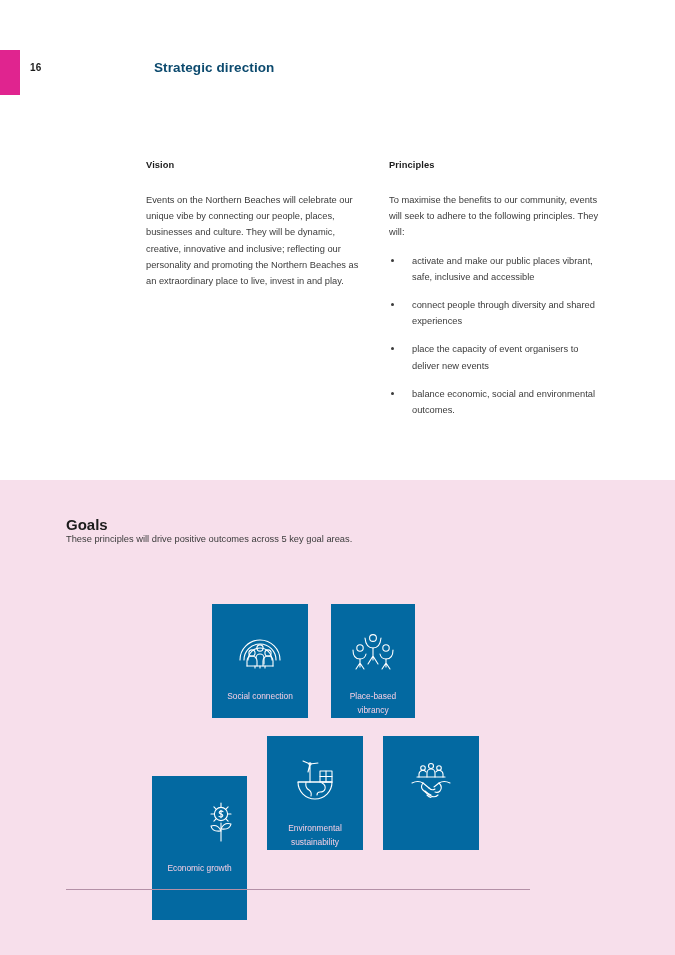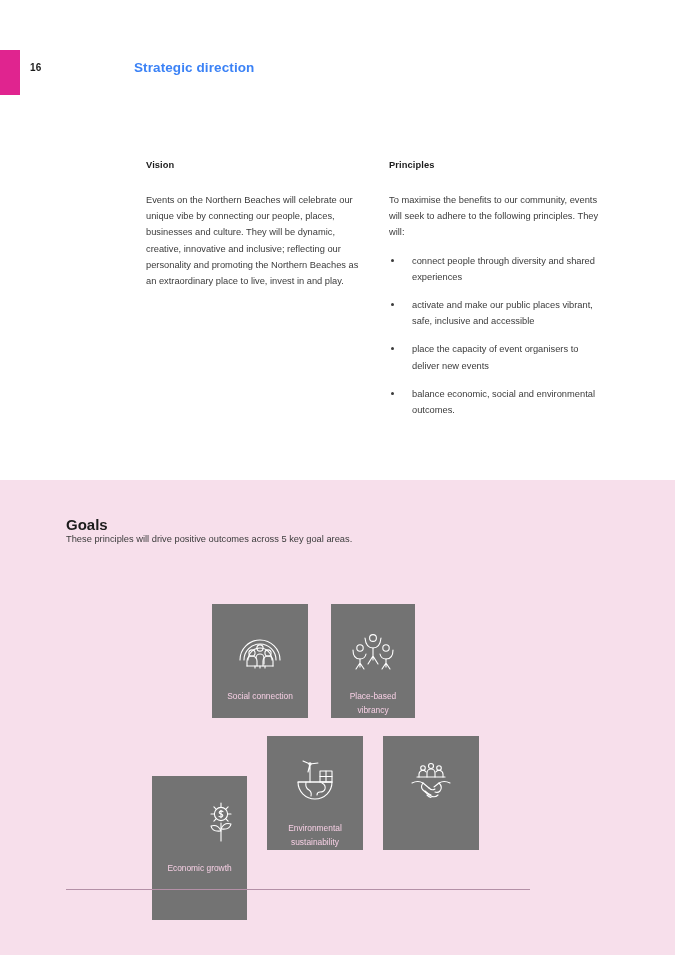--- a/index.html
+++ b/index.html
@@ -29,25 +29,25 @@
     position: absolute;
     left: 30px;
     top: 62px;
     font-size: 10px;
     font-weight: bold;
     color: #1c1c1c;
     letter-spacing: 0.2px;
   }
   .page-title {
     position: absolute;
-    left: 134px;
+    left: 154px;
     top: 60px;
     font-size: 13.5px;
     font-weight: bold;
-    color: #3b82f6;
+    color: #0c4a6e;
     letter-spacing: 0.1px;
     text-align: right;
   }
 
   
   .col {
     position: absolute;
     top: 160px;
   }
   .col-vision  { left: 146px; width: 222px; }
@@ -111,21 +111,21 @@
     left: 66px;
     top: 531px;
     font-size: 9.3px;
     color: #3b3b3b;
     line-height: 16px;
   }
 
   
   .tile {
     position: absolute;
-    background: #737373;
+    background: #0369a1;
     display: flex;
     flex-direction: column;
     align-items: center;
   }
   .tile-icon {
     margin-top: 22px;
     width: 52px;
     height: 48px;
     display: block;
   }
@@ -166,25 +166,25 @@
   <div class="col-heading">Vision</div>
   <div class="col-body">Events on the Northern Beaches will celebrate our unique vibe by connecting our people, places, businesses and culture. They will be dynamic, creative, innovative and inclusive; reflecting our personality and promoting the Northern Beaches as an extraordinary place to live, invest in and play.</div>
 </div>
 
 <div class="col col-princ">
   <div class="col-heading">Principles</div>
   <div class="col-body">To maximise the benefits to our community, events will seek to adhere to the following principles. They will:</div>
   <ul class="bullets">
     <li>
       <span class="bullet-dot"></span>
+      <span>activate and make our public places vibrant, safe, inclusive and accessible</span>
+    </li>
+    <li>
+      <span class="bullet-dot"></span>
       <span>connect people through diversity and shared experiences</span>
-    </li>
-    <li>
-      <span class="bullet-dot"></span>
-      <span>activate and make our public places vibrant, safe, inclusive and accessible</span>
     </li>
     <li>
       <span class="bullet-dot"></span>
       <span>place the capacity of event organisers to deliver new events</span>
     </li>
     <li>
       <span class="bullet-dot"></span>
       <span>balance economic, social and environmental outcomes.</span>
     </li>
   </ul>

